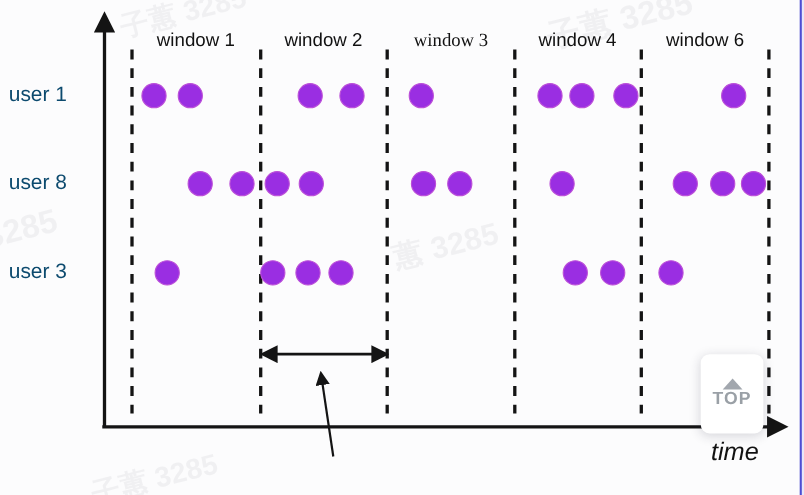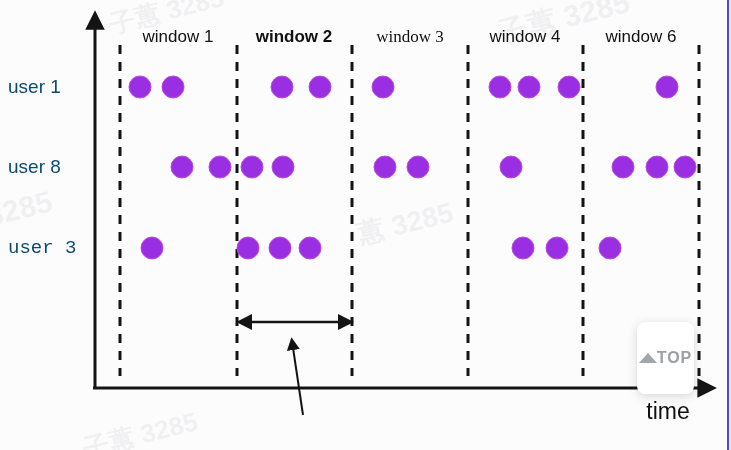--- a/index.html
+++ b/index.html
@@ -21,29 +21,29 @@
   .user-label{
     position:absolute;left:8px;transform:translateY(-50%);
     font-size:19px;color:#0c4a6e;white-space:nowrap;z-index:3;
   }
   .label-window-size{
     position:absolute;left:302px;top:440px;transform:translate(-50%,-50%);
     font-size:18px;color:#111;white-space:nowrap;z-index:3;
   }
   .label-time{
     position:absolute;left:668px;top:411px;transform:translate(-50%,-50%);
-    font-size:23px;color:#111;white-space:nowrap;z-index:4;
+    font-size:23px;color:#111;white-space:nowrap;z-index:4;font-style:italic;
   }
 
   
   .top-button{
     position:absolute;left:637px;top:322px;width:57px;height:72px;
     background:#ffffff;border:none;border-radius:8px;
     box-shadow:0 2px 10px rgba(40,40,60,.18);
-    display:flex;flex-direction:row;align-items:center;justify-content:center;
+    display:flex;flex-direction:column;align-items:center;justify-content:center;
     gap:0;cursor:pointer;z-index:6;padding:0;
   }
   .top-tri{
     width:0;height:0;display:block;
     border-left:9px solid transparent;border-right:9px solid transparent;
     border-bottom:10px solid #a2a7ae;
   }
   .top-text{
     font-size:16px;font-weight:bold;letter-spacing:1px;color:#9aa0a6;
     font-family:"Liberation Sans","DejaVu Sans",sans-serif;
@@ -115,29 +115,29 @@
         <circle cx="610" cy="248" r="11" fill="#9a2ee2" stroke="#bb4fd8" stroke-width="1"></circle>
       </g>
     <g id="g-annotations">
         <line x1="241" y1="322" x2="349" y2="322" stroke="#141414" stroke-width="2.5" marker-start="url(#arrowhead)" marker-end="url(#arrowhead)"></line>
         <line x1="303" y1="415" x2="292" y2="341" stroke="#141414" stroke-width="2" marker-end="url(#arrowhead)"></line>
       </g>
   </svg>
 
   <div id="window-labels">
       <div class="window-label" style="left: 178px;">window 1</div>
-      <div class="window-label" style="left: 294px; font-weight: bold;">window 2</div>
+      <div class="window-label" style="left: 294px;">window 2</div>
       <div class="window-label" style="left: 410px; font-family: Liberation Serif, serif;">window 3</div>
       <div class="window-label" style="left: 525px;">window 4</div>
       <div class="window-label" style="left: 641px;">window 6</div>
     </div>
   <div id="user-labels">
       <div class="user-label" style="top: 87px;">user 1</div>
       <div class="user-label" style="top: 167px;">user 8</div>
-      <div class="user-label" style="top: 248px; font-family: Liberation Mono, monospace;">user 3</div>
+      <div class="user-label" style="top: 248px;">user 3</div>
     </div>
 
   <div class="label-time">time</div>
 
   <button class="top-button">
     <span class="top-tri"></span>
     <span class="top-text">TOP</span>
   </button>
 
   <div id="tiled-watermarks">

